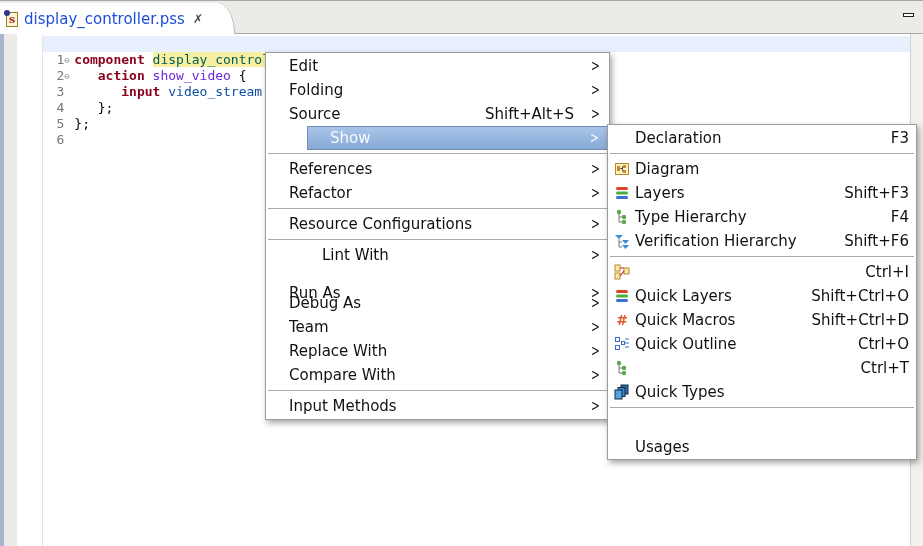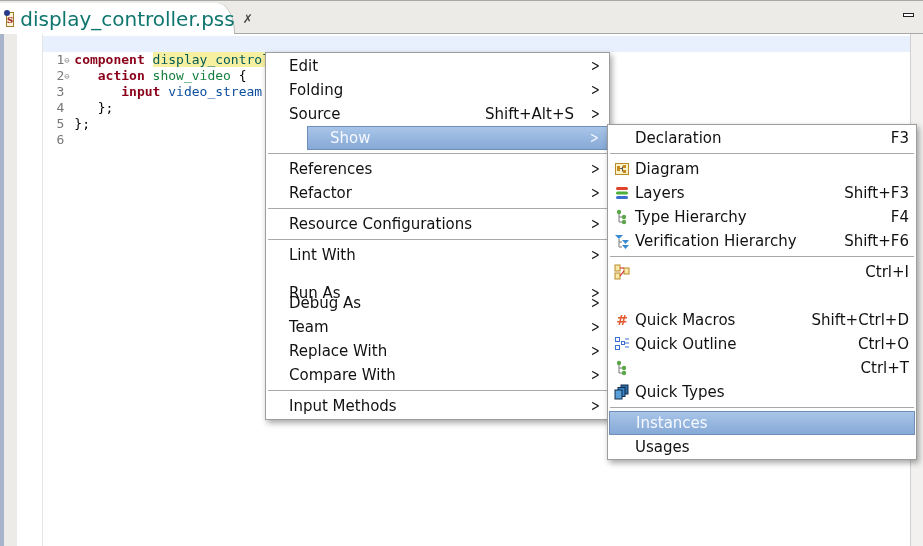--- a/index.html
+++ b/index.html
@@ -27,21 +27,21 @@
   .tab-file-icon {
     width:12px; height:15px; margin-left:6px; margin-right:6px;
     border:1px solid #a07a2c; background:#fff6d8; position:relative;
     font:bold 11px "DejaVu Serif", serif; color:#a03030;
     display:flex; align-items:center; justify-content:center; box-sizing:border-box;
   }
   .tab-file-icon::before {
     content:""; position:absolute; left:-3px; top:-3px; width:6px; height:6px;
     border-radius:50%; background:#2a3a8a;
   }
-  .tab-title { font-size:20px; color:#0f766e; }
+  .tab-title { font-size:15px; color:#1d4ed8; }
   .tab-close { font-size:12px; color:#444; margin-left:8px; }
   .minimize-btn {
     position:absolute; right:9px; top:12px; width:9px; height:2px;
     border:1px solid #222; background:#fff;
   }
   
   .editor { position:absolute; left:0; top:34px; width:923px; height:512px; background:#fff; }
   .editor-leftbar { position:absolute; left:0; top:0; width:4px; height:100%; background:#a7b4cc; }
   .ruler { position:absolute; left:4px; top:0; width:13px; height:100%; background:#edebe8; }
   .line-gutter { position:absolute; left:17px; top:0; width:25px; height:100%; background:#fff; border-right:1px solid #e4e4e4; }
@@ -49,21 +49,21 @@
   .vscroll { position:absolute; right:0; top:0; width:12px; height:100%; background:#f2f1f0; border-left:1px solid #d0d0d0; }
   .code-line {
     position:absolute; left:17px; height:16px; line-height:16px;
     font-family:"DejaVu Sans Mono", "Liberation Mono", monospace; font-size:13px;
     white-space:pre;
   }
   .ln { display:inline-block; width:16px; text-align:right; color:#787878; }
   .fold { display:inline-block; width:10px; font-size:9px; color:#8a8a8a; vertical-align:top; }
   .code { color:#000; }
   .kw-dark { color:#8b0019; font-weight:bold; }
-  .ident-teal { color:#15803d; }
+  .ident-teal { color:#6d28d9; }
   .ident-blue { color:#0d4fa0; font-weight:normal; }
   .hl-yellow { background:#f7f0a0; color:#005a5a; }
   .italic-type { color:#4a6a3a; font-style:italic; }
   
   .menu {
     position:absolute; background:#ffffff;
     border:1px solid #9d9d9d;
     box-shadow:2px 3px 6px rgba(0,0,0,0.35);
     font-size:15px; color:#111;
   }
@@ -145,21 +145,21 @@
   <div class="menu-item" style="top:128px;">
     <span class="label">Refactor</span>
     <span class="arrow">&gt;</span>
   </div>
   <div class="sep" style="top:155px;"></div>
   <div class="menu-item" style="top:159px;">
     <span class="label">Resource Configurations</span>
     <span class="arrow">&gt;</span>
   </div>
   <div class="sep" style="top:186px;"></div>
-  <div class="menu-item" style="top:190px;">
+  <div class="menu-item" style="top:190px;margin-left:33px;">
     <span class="label">Lint With</span>
     <span class="arrow">&gt;</span>
   </div>
   <div class="menu-item" style="top:228px;padding-left:24px;">
     <span class="label">Run As</span>
     <span class="arrow">&gt;</span>
   </div>
   <div class="menu-item" style="top:238px;">
     <span class="label">Debug As</span>
     <span class="arrow">&gt;</span>
@@ -231,20 +231,29 @@
   <div class="sep" style="top:131px;"></div>
   <div class="menu-item" style="top:135px;">
     <svg class="icon" viewBox="0 0 16 16">
       <rect x="1" y="1" width="5" height="6" fill="#fbe9a8" stroke="#b88a2a"></rect>
       <rect x="1" y="9" width="5" height="6" fill="#fbe9a8" stroke="#b88a2a"></rect>
       <rect x="10" y="4" width="5" height="6" fill="#fbe9a8" stroke="#b88a2a"></rect>
       <path d="M6 4H10M6 12L10 7" stroke="#d02020" fill="none" stroke-width="1.2"></path>
     </svg>
     <span class="shortcut">Ctrl+I</span>
   </div>
+  <div class="menu-item" style="top:159px;">
+    <svg class="icon" viewBox="0 0 16 16">
+      <rect x="2" y="2" width="12" height="3" rx="1.5" fill="#e0422a"></rect>
+      <rect x="2" y="6.5" width="12" height="3" rx="1.5" fill="#4caf3a"></rect>
+      <rect x="2" y="11" width="12" height="3" rx="1.5" fill="#3a6ed0"></rect>
+    </svg>
+    <span class="label">Quick Layers</span>
+    <span class="shortcut">Shift+Ctrl+O</span>
+  </div>
   <div class="menu-item" style="top:183px;">
     <svg class="icon" viewBox="0 0 16 16">
       <text x="8" y="13" text-anchor="middle" font-size="14" font-weight="bold" fill="#e05a30" font-family="DejaVu Sans, sans-serif">#</text>
     </svg>
     <span class="label">Quick Macros</span>
     <span class="shortcut">Shift+Ctrl+D</span>
   </div>
   <div class="menu-item" style="top:207px;">
     <svg class="icon" viewBox="0 0 16 16">
       <rect x="1.5" y="1.5" width="4" height="4" fill="#fff" stroke="#3a6ed0"></rect>
@@ -266,19 +275,16 @@
   </div>
   <div class="menu-item" style="top:255px;">
     <svg class="icon" viewBox="0 0 16 16">
       <rect x="7" y="1" width="7" height="9" fill="#2d6da8" stroke="#102a4a"></rect>
       <rect x="4" y="3.5" width="7" height="9" fill="#3a86c8" stroke="#102a4a"></rect>
       <rect x="1" y="6" width="7" height="9" fill="#5aa0d8" stroke="#102a4a"></rect>
     </svg>
     <span class="label">Quick Types</span>
   </div>
   <div class="sep" style="top:282px;"></div>
-  <div class="menu-item selected" style="top:286px;">
-    <span class="label">Instances</span>
-  </div>
   <div class="menu-item" style="top:310px;">
     <span class="label">Usages</span>
   </div>
 </div>
 
 </body></html>

